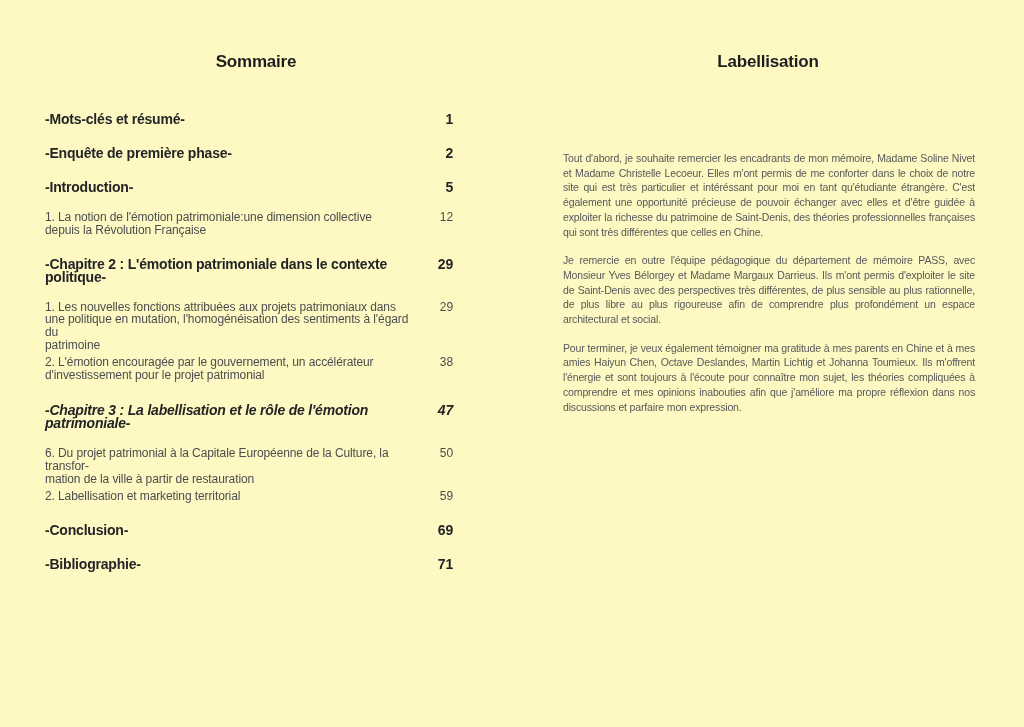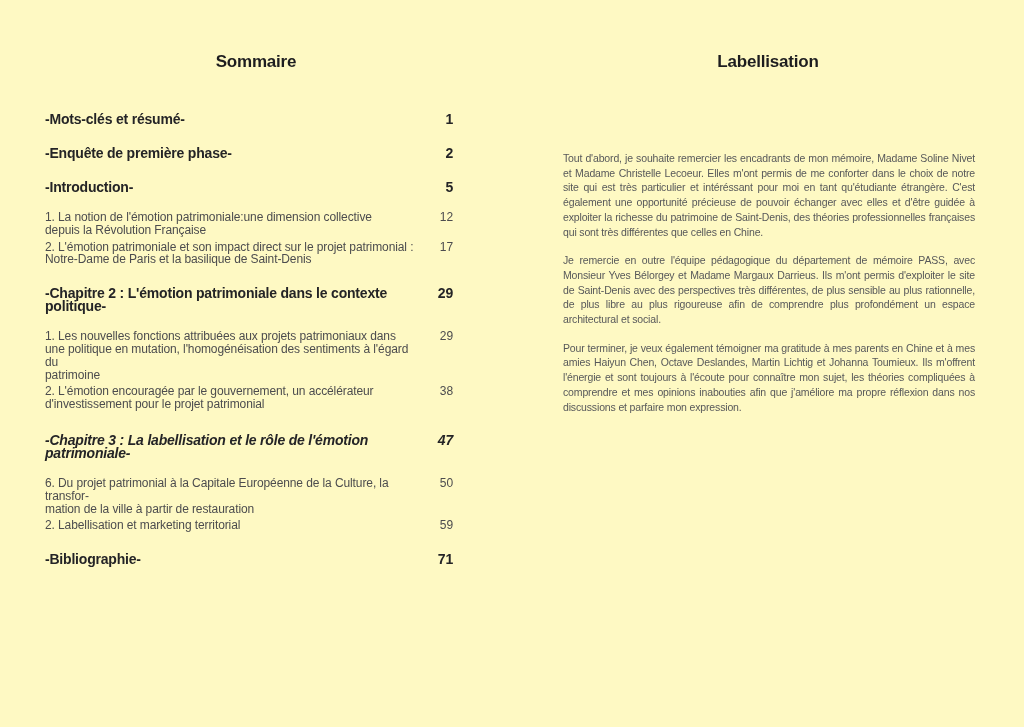--- a/index.html
+++ b/index.html
@@ -107,25 +107,20 @@
         <div class="toc-page">5</div>
       </div>
 
 
       <div class="toc-row lvl-sub sub-start">
         <div class="toc-label">1. La notion de l'émotion patrimoniale:une dimension collective
 depuis la Révolution Française</div>
         <div class="toc-page">12</div>
       </div>
 
-      <div class="toc-row lvl-sub">
-        <div class="toc-label">2. L'émotion patrimoniale et son impact direct sur le projet patrimonial :
-Notre-Dame de Paris et la basilique de Saint-Denis</div>
-        <div class="toc-page">17</div>
-      </div>
 
 
       <div class="toc-row lvl-main">
         <div class="toc-label">-Chapitre 2 : L'émotion patrimoniale dans le contexte politique-</div>
         <div class="toc-page">29</div>
       </div>
 
       <div class="toc-row lvl-sub sub-start">
         <div class="toc-label">1. Les nouvelles fonctions attribuées aux projets patrimoniaux dans
 une politique en mutation, l'homogénéisation des sentiments à l'égard du
@@ -148,20 +143,24 @@
         <div class="toc-label">6. Du projet patrimonial à la Capitale Européenne de la Culture, la transfor-
 mation de la ville à partir de restauration</div>
         <div class="toc-page">50</div>
       </div>
 
       <div class="toc-row lvl-sub">
         <div class="toc-label">2. Labellisation et marketing territorial</div>
         <div class="toc-page">59</div>
       </div>
 
+      <div class="toc-row lvl-main">
+        <div class="toc-label">-Conclusion-</div>
+        <div class="toc-page">69</div>
+      </div>
 
       <div class="toc-row lvl-main">
         <div class="toc-label">-Bibliographie-</div>
         <div class="toc-page">71</div>
       </div>
 
 
     </div>
   </div>
 

